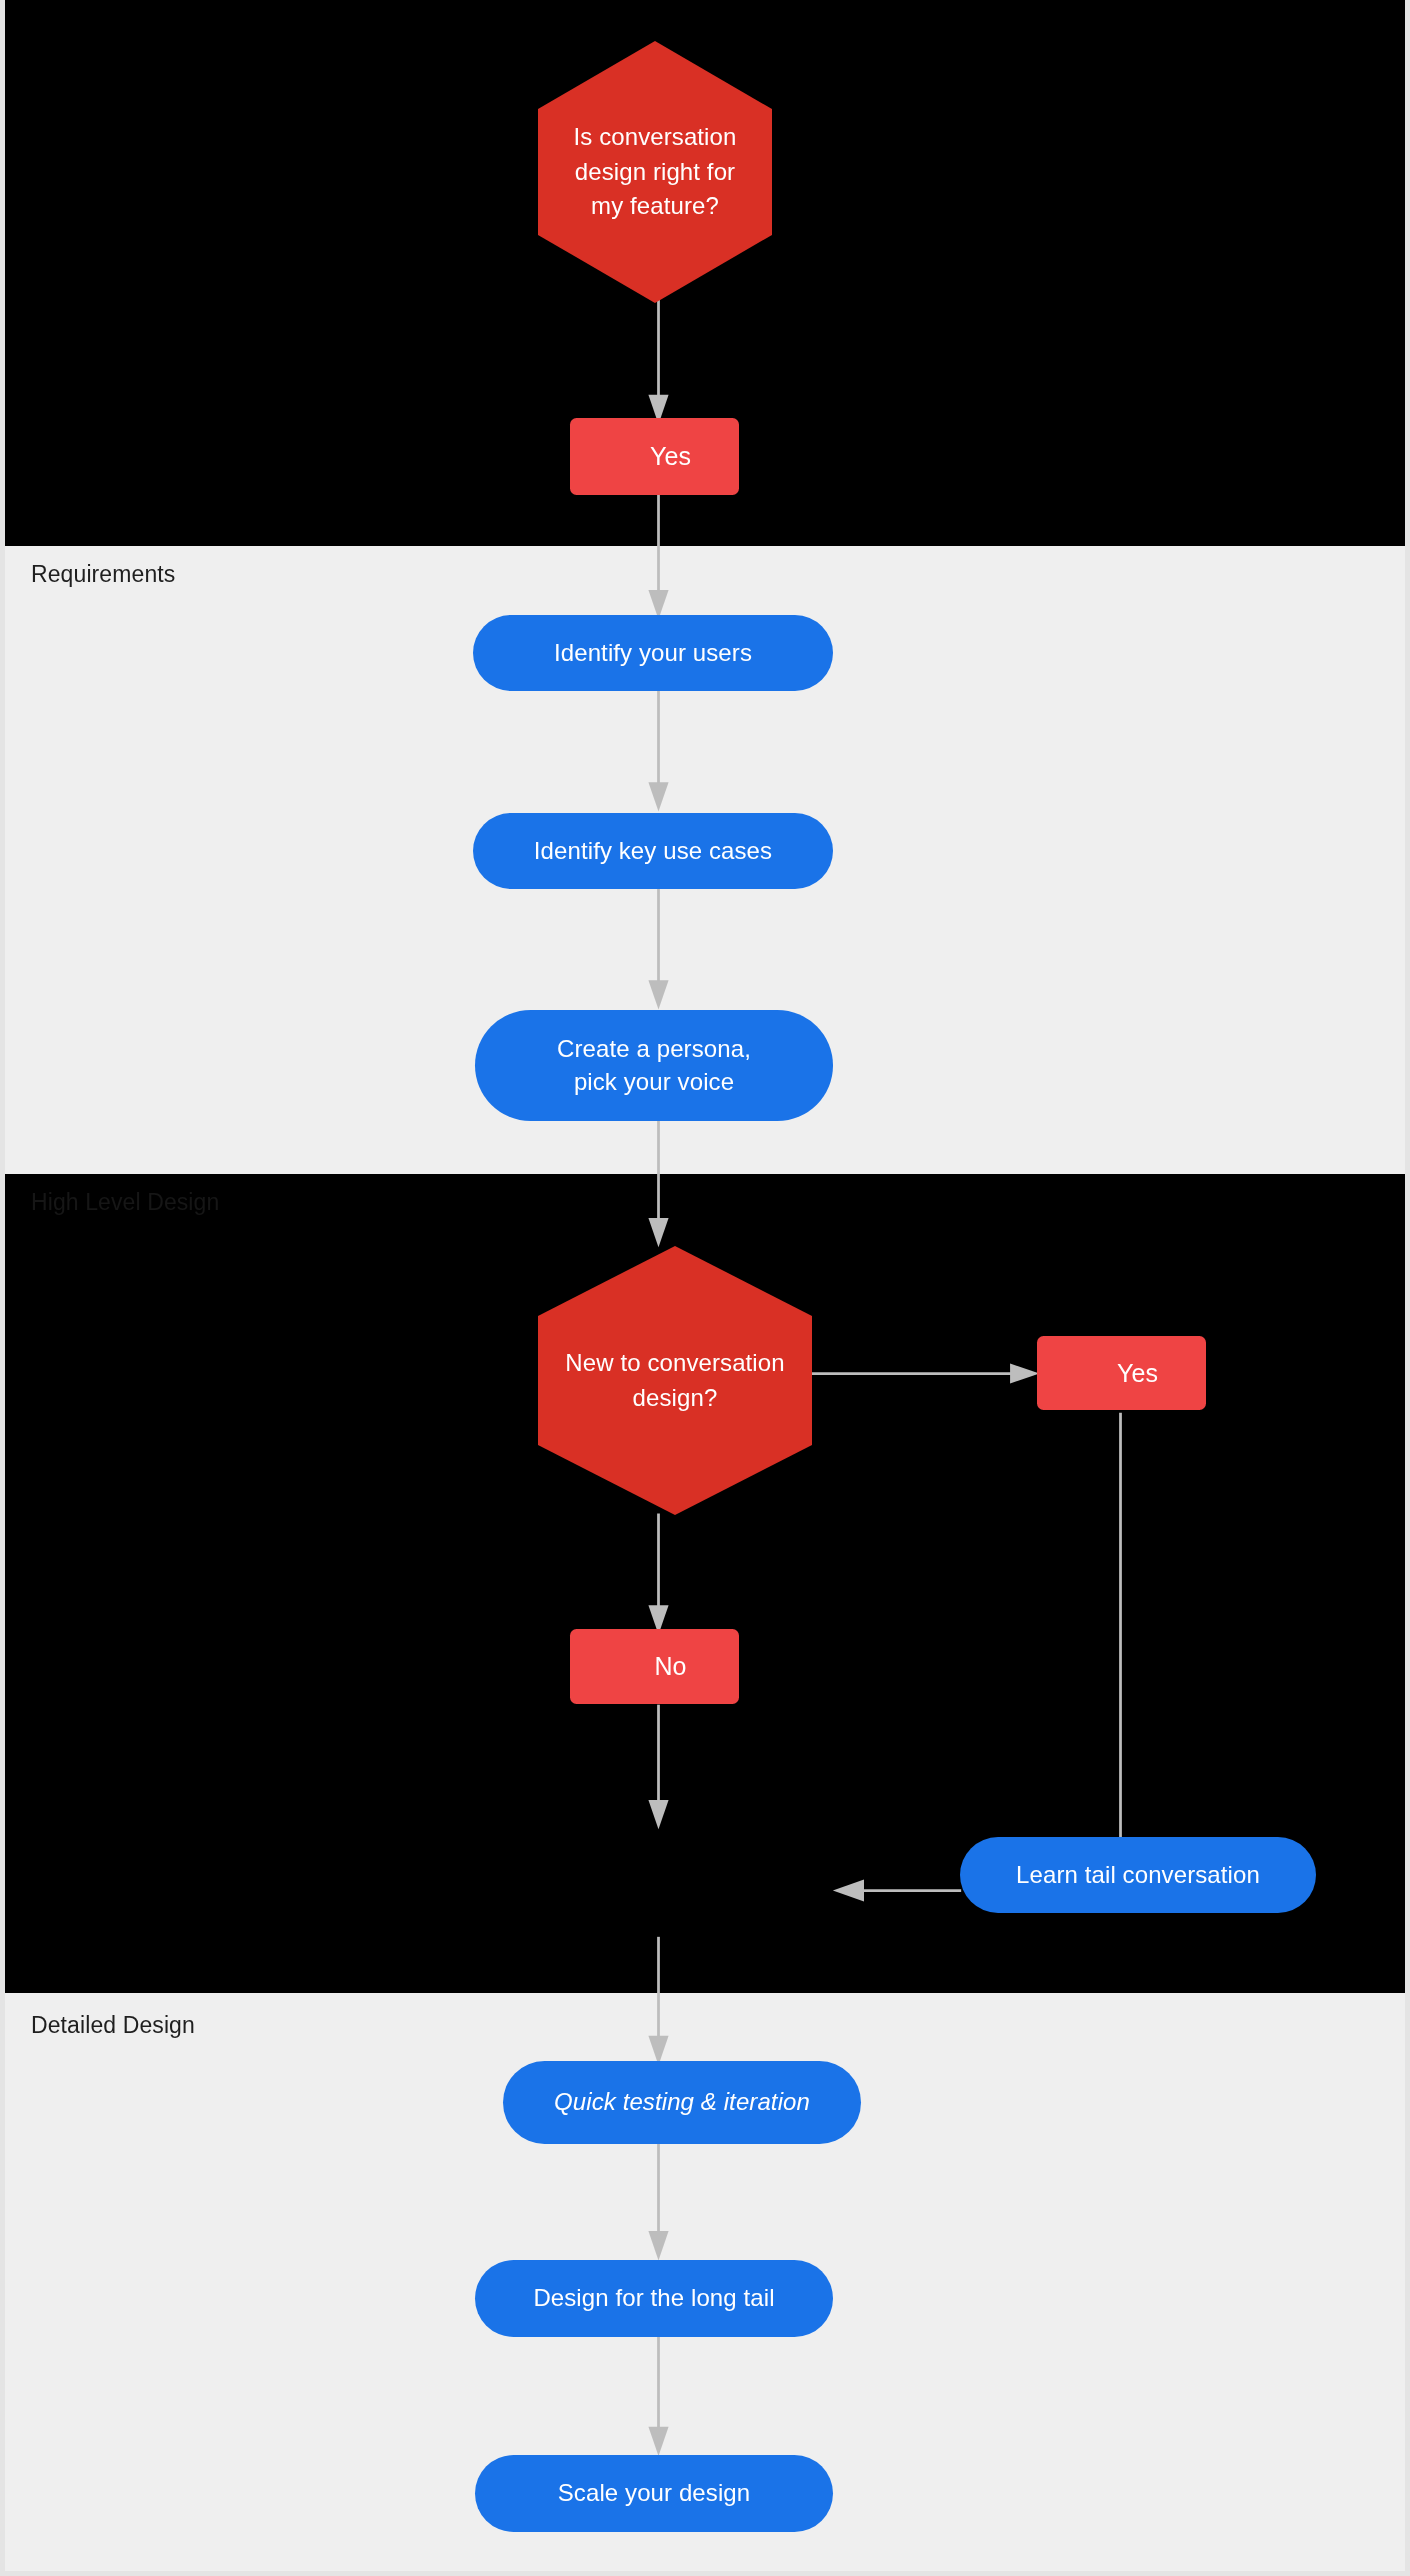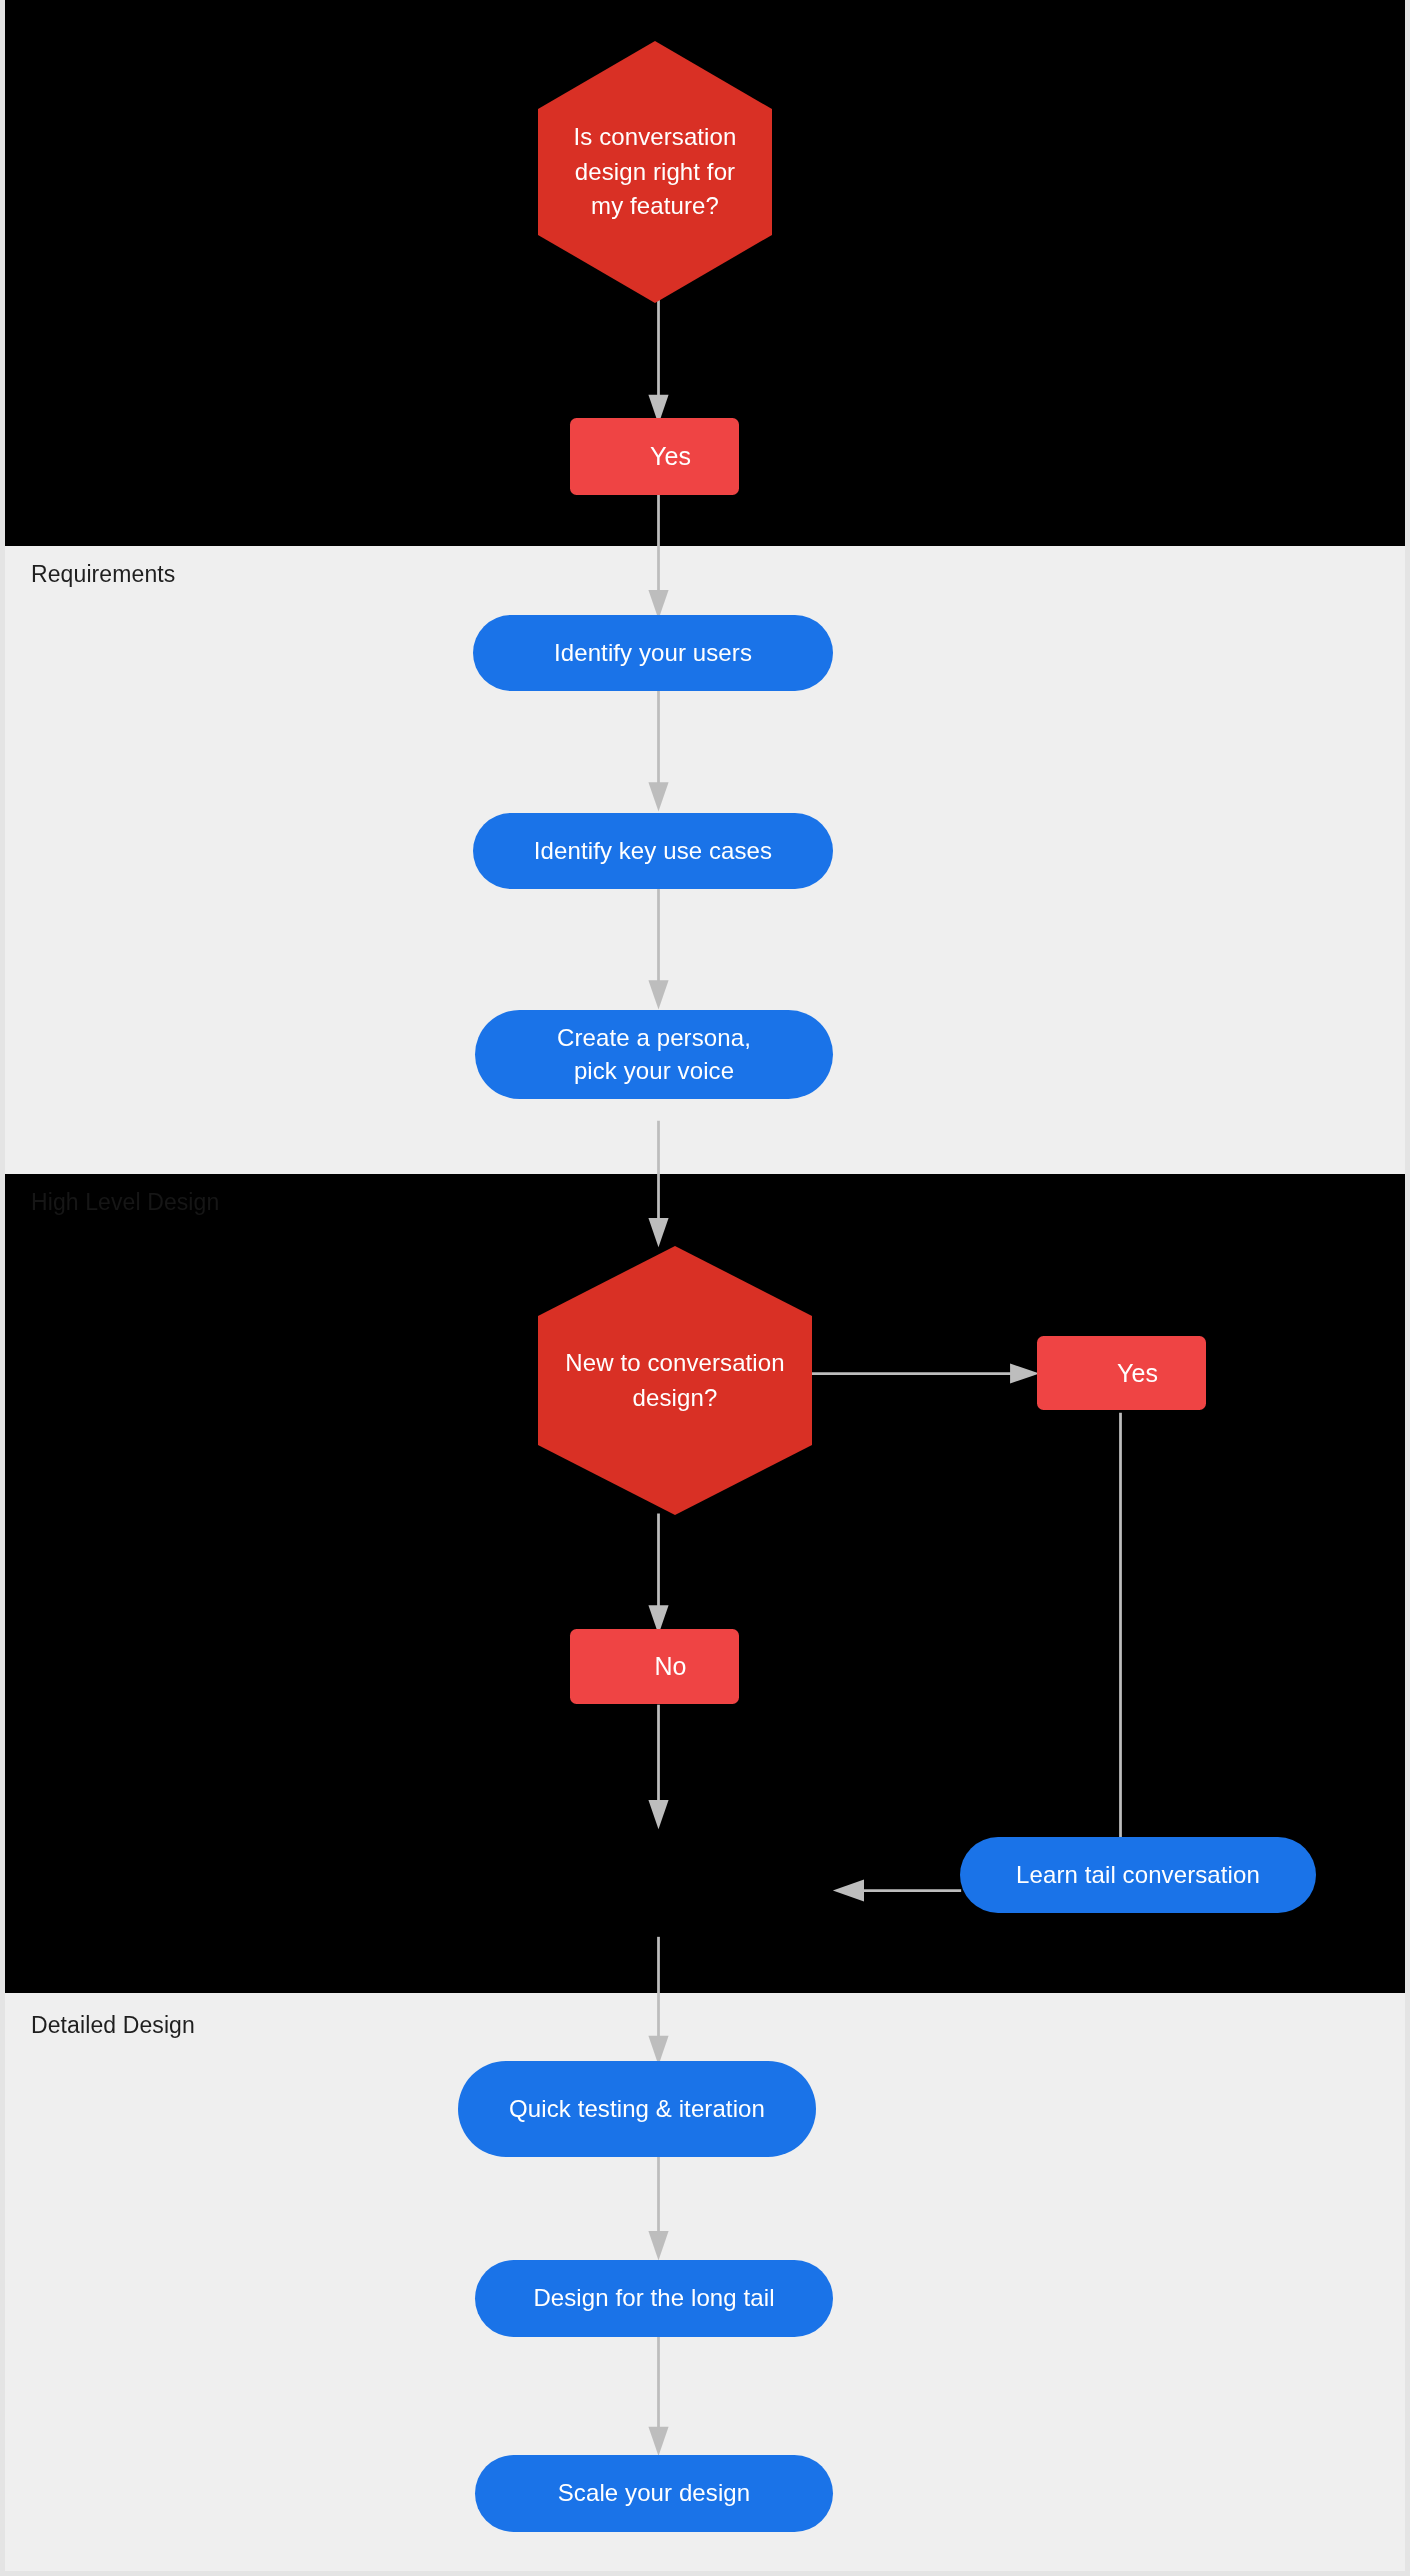--- a/index.html
+++ b/index.html
@@ -230,21 +230,21 @@
   </div>
 
   <div class="node pill" style="left:473px; top:615px; width:360px; height:76px;">
     <span>Identify your users</span>
   </div>
 
   <div class="node pill" style="left:473px; top:813px; width:360px; height:76px;">
     <span>Identify key use cases</span>
   </div>
 
-  <div class="node pill" style="left:475px; top:1010px; width:358px; height:89px;">
+  <div class="node pill" style="left:475px; top:1010px; width:358px; height:111px;">
     <span class="txt-2l">Create a persona,
 pick your voice</span>
   </div>
 
   <div class="hex-wrap" style="left:538px; top:1246px; width:274px; height:269px;">
     <div class="hex-shape"></div>
     <div class="hex-label">New to conversation design?</div>
   </div>
 
   <div class="node rect" style="left:1037px; top:1336px; width:169px; height:74px;">
@@ -253,21 +253,21 @@
 
   <div class="node rect" style="left:570px; top:1629px; width:169px; height:75px;">
     <span>No</span>
   </div>
 
 
   <div class="node pill" style="left:960px; top:1837px; width:356px; height:76px;">
     <span>Learn tail conversation</span>
   </div>
 
-  <div class="node pill" style="left:458px; top:2061px; width:358px; height:96px;">
+  <div class="node pill" style="left:503px; top:2061px; width:358px; height:83px;font-style:italic;">
     <span>Quick testing &amp; iteration</span>
   </div>
 
   <div class="node pill" style="left:475px; top:2260px; width:358px; height:77px;">
     <span>Design for the long tail</span>
   </div>
 
   <div class="node pill" style="left:475px; top:2455px; width:358px; height:77px;">
     <span>Scale your design</span>
   </div>

